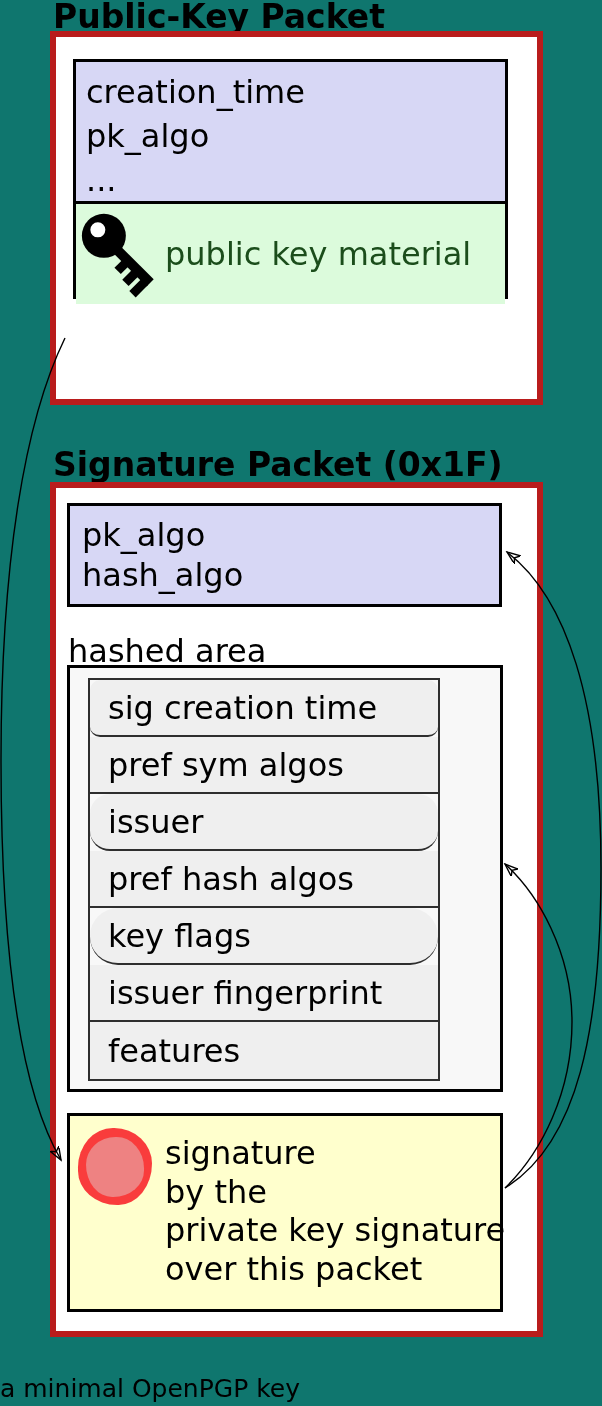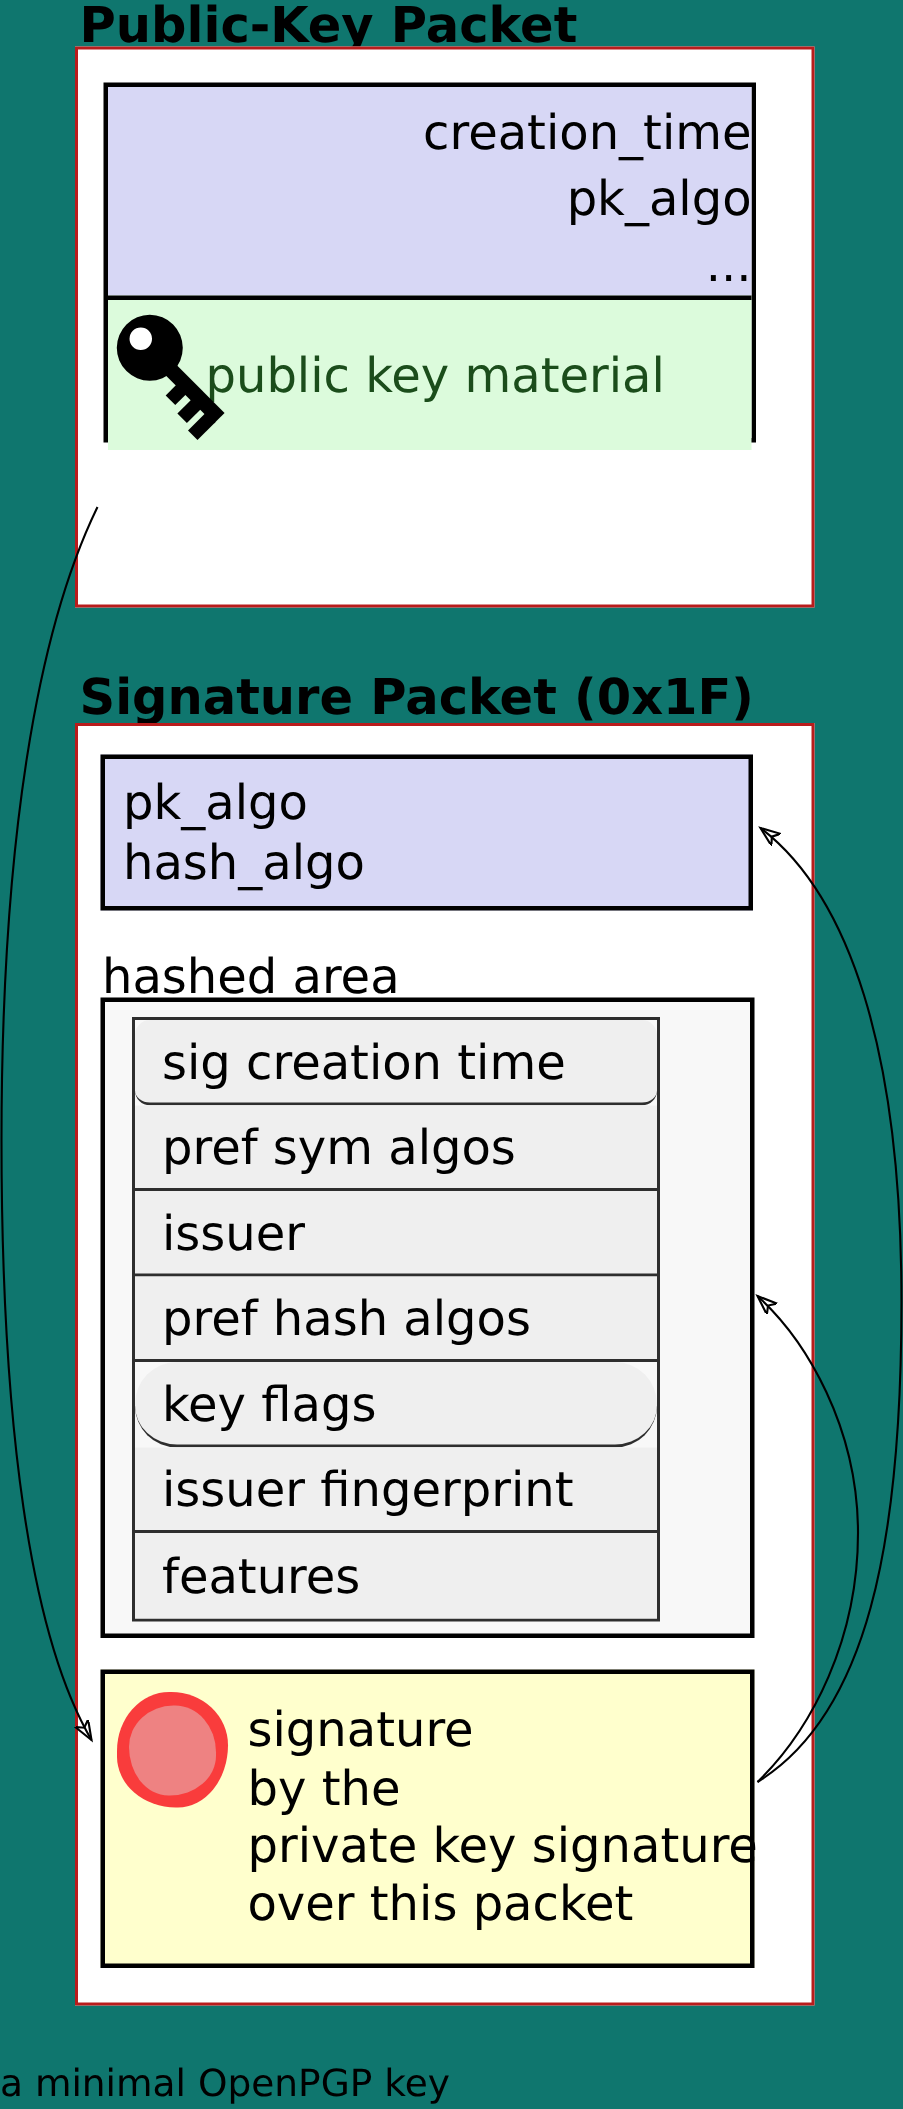--- a/index.html
+++ b/index.html
@@ -14,45 +14,44 @@
   }
   .title {
     position: absolute;
     font-size: 33px;
     font-weight: bold;
     line-height: 34px;
     white-space: nowrap;
   }
   .outer-box {
     position: absolute;
-    border: 2px solid #b91c1c;
+    border: 6px solid #b91c1c;
     background: #ffffff;
     box-sizing: border-box;
-    text-align: right;
   }
   .thick-box {
     position: absolute;
     border: 3px solid #000;
     box-sizing: border-box;
   }
   .fields {
     font-size: 32px;
     line-height: 44px;
   }
   .purple-1 { height: 131px; padding: 8px 0 0 10px; }
   .green-sec {
     height: 103px;
     border-top: 3px solid #000;
     box-sizing: border-box;
     display: flex;
     align-items: center;
     position: relative;
   }
   .green-sec .key-svg { position: absolute; left: 0px; top: 4px; overflow: visible; }
-  .green-label { margin-left: 65px; font-size: 32px; white-space: nowrap; }
+  .green-label { margin-left: 89px; font-size: 32px; white-space: nowrap; }
   .purple-2 { padding: 10px 0 0 12px; font-size: 32px; line-height: 39.5px; }
   .hashed-label {
     position: absolute;
     left: 68px; top: 632px;
     font-size: 32px;
   }
   .sp-table {
     position: absolute;
     left: 18px; top: 10px;
     width: 352px;
@@ -142,21 +141,21 @@
     <div>pk_algo</div>
     <div>hash_algo</div>
   </div>
 
   <div class="hashed-label">hashed area</div>
 
   <div class="thick-box" style="left: 67px; top: 665px; width: 436px; height: 427px; background-color: rgb(248, 248, 248);">
     <div class="sp-table">
       <div class="sprow" style="background-color: rgb(239, 239, 239); border-radius: 10px;">sig creation time</div>
       <div class="sprow" style="background-color: rgb(239, 239, 239);">pref sym algos</div>
-      <div class="sprow" style="background-color: rgb(239, 239, 239);">issuer</div>
+      <div class="sprow" style="background-color: rgb(239, 239, 239); border-radius: 20px;">issuer</div>
       <div class="sprow" style="background-color: rgb(239, 239, 239);">pref hash algos</div>
       <div class="sprow" style="background-color: rgb(239, 239, 239); border-radius: 28px;">key flags</div>
       <div class="sprow" style="background-color: rgb(239, 239, 239);">issuer fingerprint</div>
       <div class="sprow" style="background-color: rgb(239, 239, 239);">features</div>
     </div>
   </div>
 
   <div class="thick-box sig-box" style="left: 67px; top: 1113px; width: 436px; height: 199px; background-color: rgb(255, 255, 205);">
     <div class="seal" style="background-color: rgb(249, 60, 60);">
       <div class="seal-inner" style="background-color: rgb(238, 130, 130);"></div>

